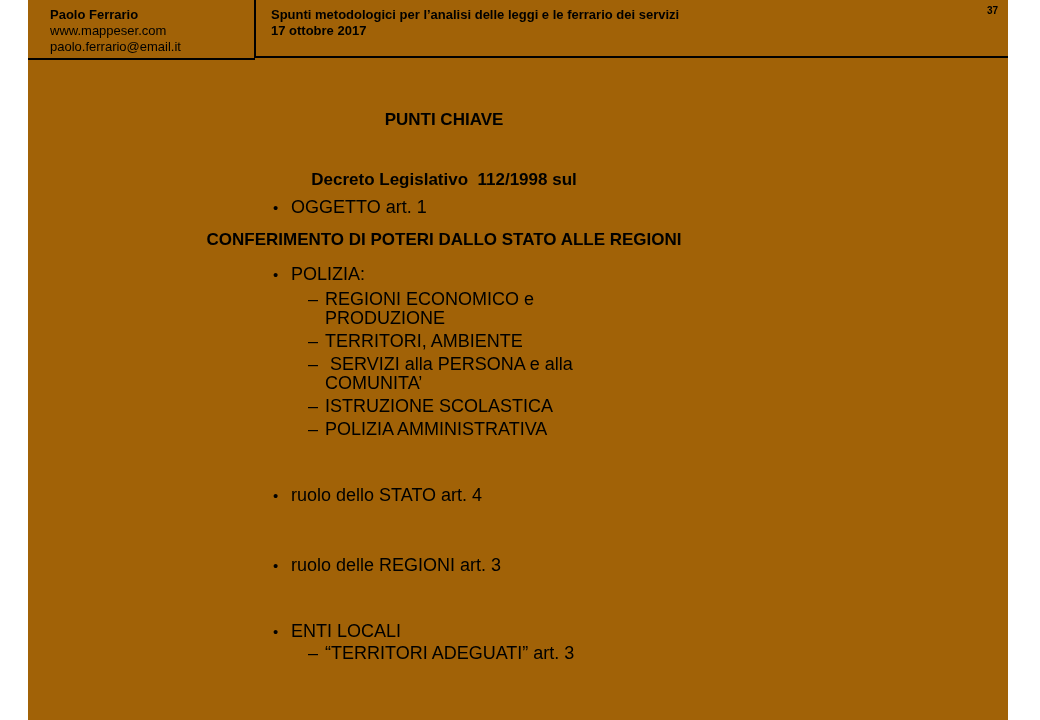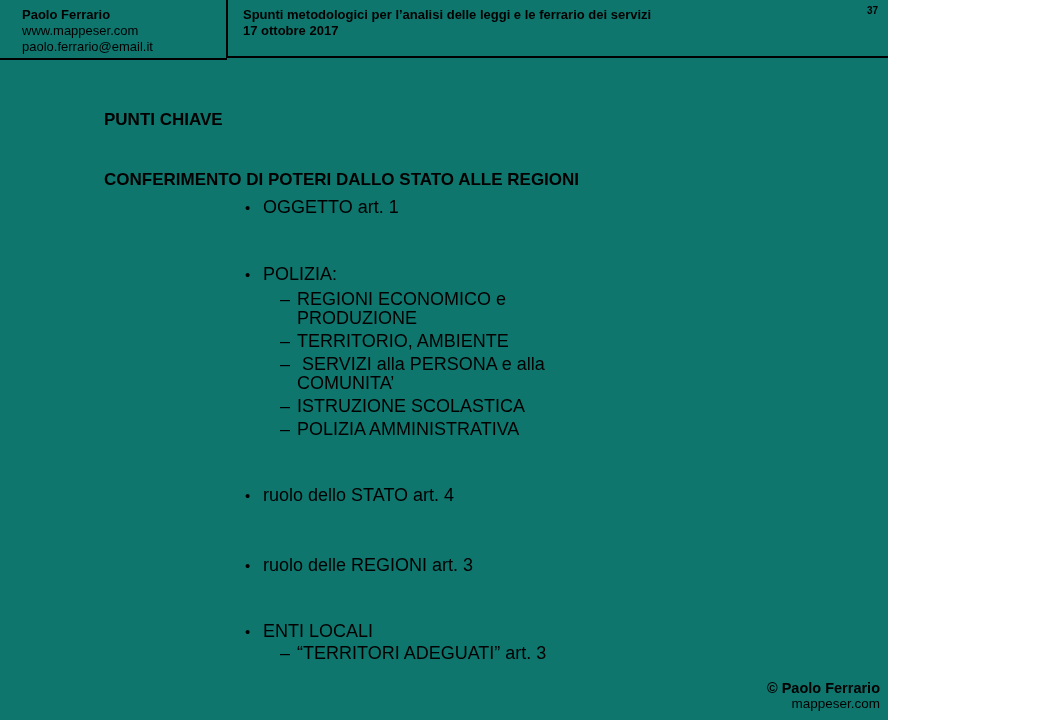--- a/index.html
+++ b/index.html
@@ -1,24 +1,25 @@
 <!DOCTYPE html>
 <html><head>
 <meta charset="utf-8">
 <style>
   * { margin: 0; padding: 0; box-sizing: border-box; }
   html, body { background: #ffffff; }
   .page {
     position: relative;
-    width: 888px;
+    width: 980px;
     height: 720px;
-    background: #0f766e;
+    background: #a16207;
     color: #000000;
     font-family: "Liberation Sans", "DejaVu Sans", sans-serif;
     overflow: hidden;
+    margin-left: 28px;
   }
 
   
   .author-block {
     position: absolute;
     left: 22px; top: 7px;
     font-size: 13px; line-height: 16px;
   }
   .author-name { font-weight: bold; }
   .header-title-block {
@@ -48,23 +49,23 @@
   .h-rule-right {
     position: absolute;
     left: 227px; top: 56px;
     width: 757px; height: 2px;
     background: #000000;
   }
 
   
   .slide-title {
     position: absolute;
-    left: 104px; top: 70px;
+    left: 116px; top: 70px;
     width: 600px;
-    text-align: left;
+    text-align: center;
     font-size: 17px; font-weight: bold;
     line-height: 20px;
     white-space: pre-wrap;
   }
 
   
   .bullet {
     position: absolute;
     left: 245px;
     display: flex;
@@ -125,41 +126,42 @@
     <div>17 ottobre 2017</div>
   </div>
 
   <div class="page-number">37</div>
 
   <div class="h-rule-left"></div>
   <div class="h-rule-right"></div>
 
   <div class="slide-title">
     <div>PUNTI CHIAVE</div>
+    <div>Decreto Legislativo  112/1998 sul</div>
     <div>CONFERIMENTO DI POTERI DALLO STATO ALLE REGIONI</div>
   </div>
 
   <div class="bullet" style="top:197px">
     <span class="dot">•</span>
     <span class="label">OGGETTO art. 1</span>
   </div>
 
   <div class="bullet" style="top:264px">
     <span class="dot">•</span>
     <span class="label">POLIZIA:</span>
   </div>
 
   <div class="sublist" style="top:290px">
     <div class="subitem">
       <span class="dash">–</span>
       <span class="sublabel">REGIONI ECONOMICO e PRODUZIONE</span>
     </div>
     <div class="subitem">
       <span class="dash">–</span>
-      <span class="sublabel">TERRITORIO, AMBIENTE</span>
+      <span class="sublabel">TERRITORI, AMBIENTE</span>
     </div>
     <div class="subitem">
       <span class="dash">–</span>
       <span class="sublabel"> SERVIZI alla PERSONA e alla COMUNITA’</span>
     </div>
     <div class="subitem">
       <span class="dash">–</span>
       <span class="sublabel">ISTRUZIONE SCOLASTICA</span>
     </div>
     <div class="subitem">
@@ -183,18 +185,14 @@
     <span class="label">ENTI LOCALI</span>
   </div>
 
   <div class="sublist" style="top:644px">
     <div class="subitem">
       <span class="dash">–</span>
       <span class="sublabel">“TERRITORI ADEGUATI” art. 3</span>
     </div>
   </div>
 
-  <div class="footer-block">
-    <div class="footer-copyright">© Paolo Ferrario</div>
-    <div>mappeser.com</div>
-  </div>
 
 </div>
 
 </body></html>

